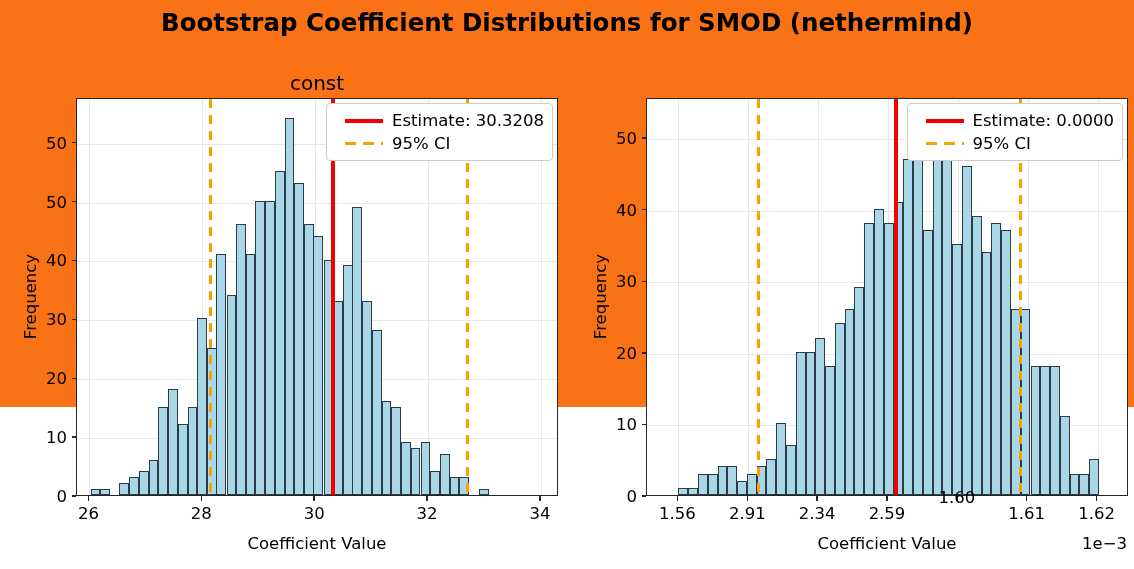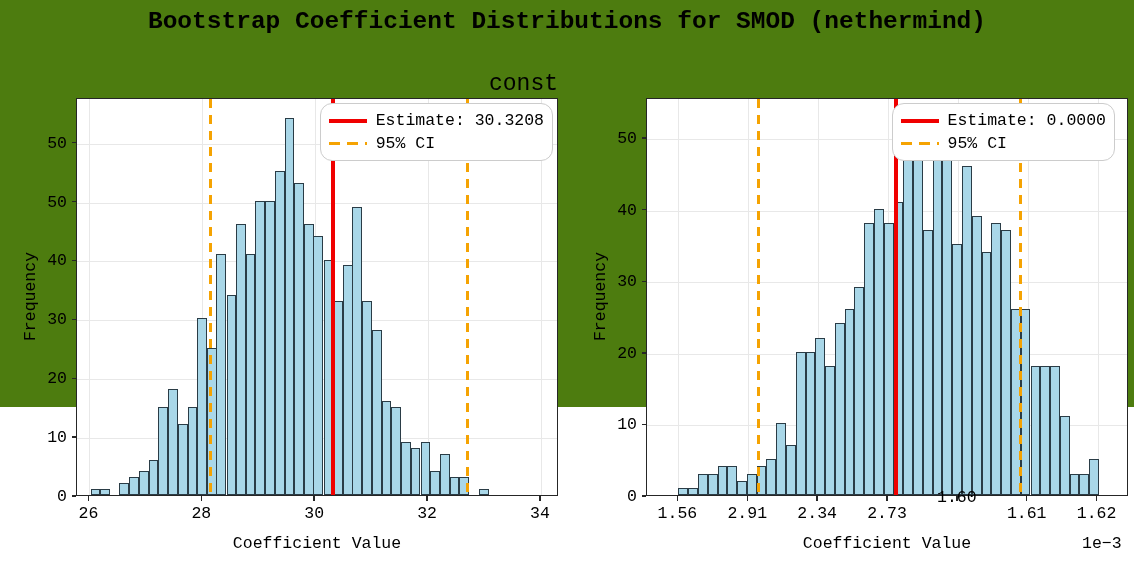--- a/index.html
+++ b/index.html
@@ -12,22 +12,21 @@
     height: 569px;
     font-family: "DejaVu Sans", sans-serif;
     overflow: hidden;
     position: relative;
   }
   #figure {
     position: absolute;
     left: 0; top: 0;
     width: 1134px;
     height: 407px;
-    background: #4d7c0f;
-    font-family: Liberation Mono, monospace;
+    background: #f97316;
   }
   .suptitle {
     position: absolute;
     left: 0;
     top: 8px;
     width: 1134px;
     text-align: center;
     font-size: 24.5px;
     font-weight: bold;
     color: #000000;
@@ -36,22 +35,22 @@
   .panel {
     position: absolute;
     top: 0;
     height: 569px;
   }
   .panel.left  { left: 0px;   width: 567px; }
   .panel.right { left: 567px; width: 567px; }
 
   .axtitle {
     position: absolute;
-    text-align: right;
-    font-size: 23px;
+    text-align: center;
+    font-size: 20px;
     color: #000000;
   }
   .axes {
     position: absolute;
     box-sizing: border-box;
     border: 1.4px solid #262626;
     background: #ffffff;
     overflow: hidden;
   }
   .gridline {
@@ -134,22 +133,22 @@
     font-size: 16.5px;
     color: #000000;
     white-space: nowrap;
   }
 
   .legend {
     position: absolute;
     box-sizing: border-box;
     background: #ffffff;
     border: 1.1px solid #cccccc;
-    border-radius: 12px;
-    padding: 5px 8px 5px 8px;
+    border-radius: 4px;
+    padding: 5px 8px 5px 18px;
     z-index: 10;
   }
   .legend-row {
     display: flex;
     align-items: center;
     height: 23px;
   }
   .legend-swatch {
     width: 38px;
     height: 14px;
@@ -342,21 +341,21 @@
         <div class="bar" style="left: 422.623px; width: 9.77971px; height: 21.4748px;"></div>
         <div class="bar" style="left: 432.403px; width: 9.77971px; height: 21.4748px;"></div>
         <div class="bar" style="left: 442.183px; width: 9.77971px; height: 35.7914px;"></div>
         <div class="vline-ci" style="left: 110.268px;"></div>
         <div class="vline-ci" style="left: 372.225px;"></div>
         <div class="vline-est" style="left: 247.383px;"></div>
       </div>
     <div class="xlabel" id="xlabel-r" style="left: 79px; width: 482px; top: 534px;">Coefficient Value</div>
     <div class="ylabel" id="ylabel-r" style="width: 398px; left: -166px; top: 287px;">Frequency</div>
     <div class="offsettext" id="offset-r" style="left: 515px; top: 534px;">1e−3</div>
-    <div class="legend" id="legend-r" style="left: auto; right: 19px; top: 103px;">
+    <div class="legend" id="legend-r" style="left: auto; right: 11px; top: 103px;">
       <div class="legend-row">
         <span class="legend-swatch swatch-solid"></span>
         <span class="legend-text">Estimate: 0.0000</span>
       </div>
       <div class="legend-row">
         <span class="legend-swatch swatch-dashed"></span>
         <span class="legend-text">95% CI</span>
       </div>
     </div>
   <div class="ytick-mark" style="left: 74.5px; top: 495.3px;"></div>
@@ -371,21 +370,21 @@
       <div class="ytick-label" style="right: 497px; left: 0px; width: 70px; top: 209.669px;">40</div>
       <div class="ytick-mark" style="left: 74.5px; top: 137.386px;"></div>
       <div class="ytick-label" style="right: 497px; left: 0px; width: 70px; top: 138.086px;">50</div>
       <div class="xtick-mark" style="left: 109.735px; top: 496px;"></div>
       <div class="xtick-label" style="left: 70.4348px; width: 80px; top: 504px;">1.56</div>
       <div class="xtick-mark" style="left: 179.59px; top: 496px;"></div>
       <div class="xtick-label" style="left: 140.29px; width: 80px; top: 504px;">2.91</div>
       <div class="xtick-mark" style="left: 249.445px; top: 496px;"></div>
       <div class="xtick-label" style="left: 210.145px; width: 80px; top: 504px;">2.34</div>
       <div class="xtick-mark" style="left: 319.3px; top: 496px;"></div>
-      <div class="xtick-label" style="left: 280px; width: 80px; top: 504px;">2.73</div>
+      <div class="xtick-label" style="left: 280px; width: 80px; top: 504px;">2.59</div>
       <div class="xtick-mark" style="left: 389.155px; top: 496px;"></div>
       <div class="xtick-label" style="left: 349.855px; width: 80px; top: 488px;">1.60</div>
       <div class="xtick-mark" style="left: 459.01px; top: 496px;"></div>
       <div class="xtick-label" style="left: 419.71px; width: 80px; top: 504px;">1.61</div>
       <div class="xtick-mark" style="left: 528.865px; top: 496px;"></div>
       <div class="xtick-label" style="left: 489.565px; width: 80px; top: 504px;">1.62</div>
     </div>
 
 </div>
 

